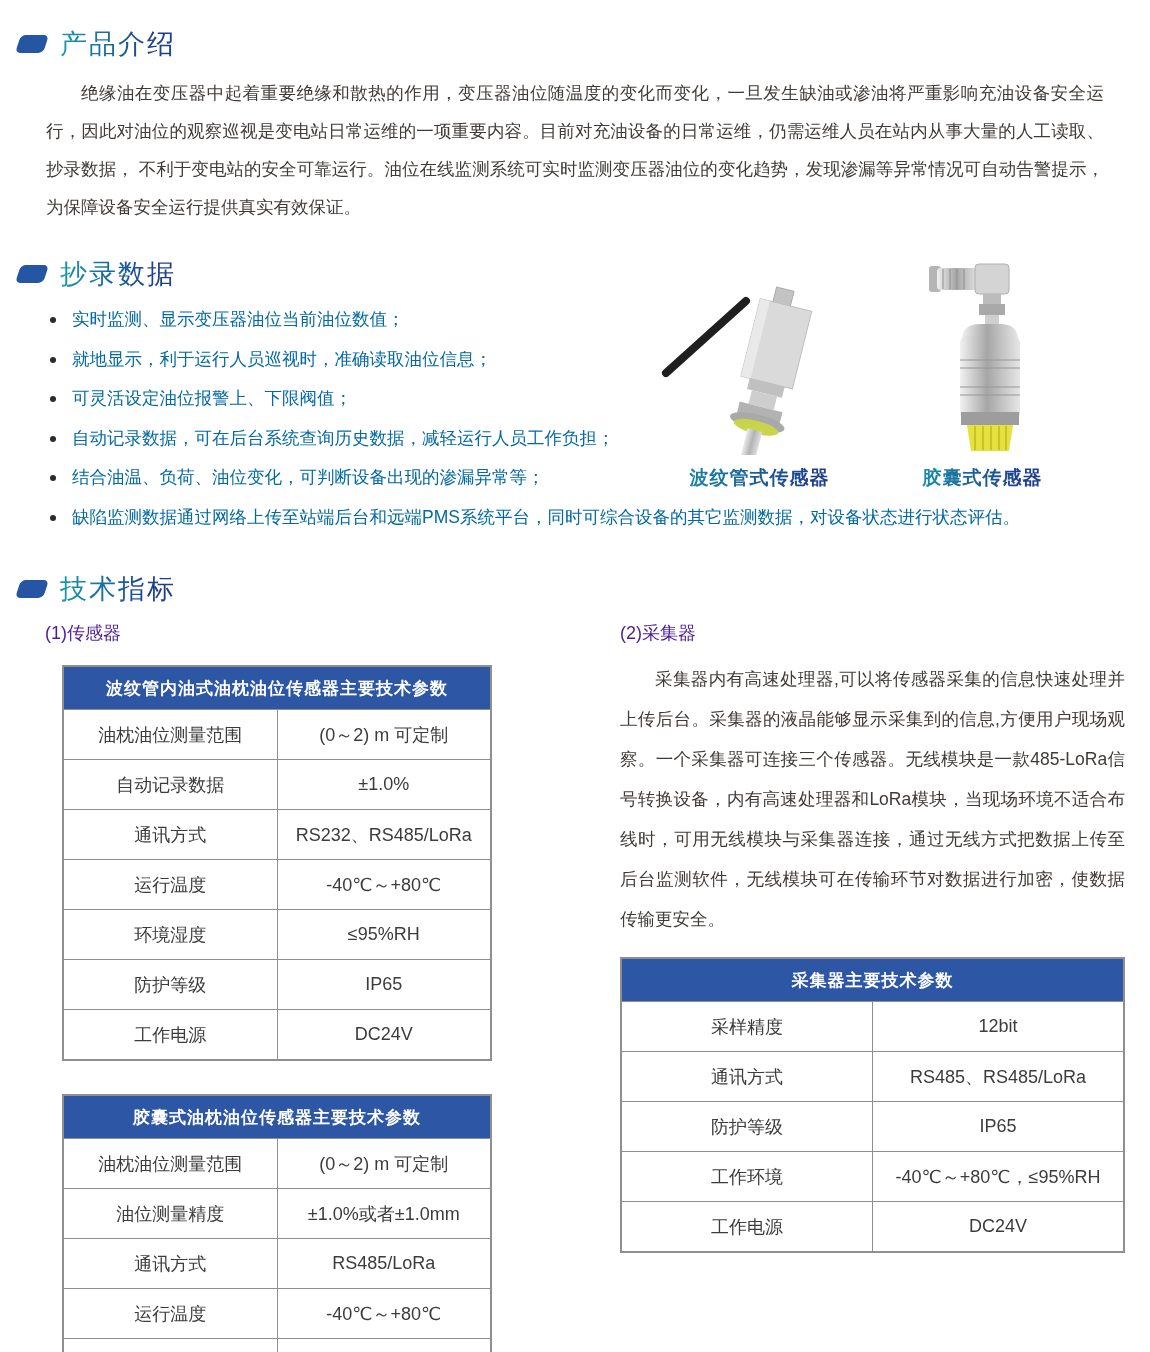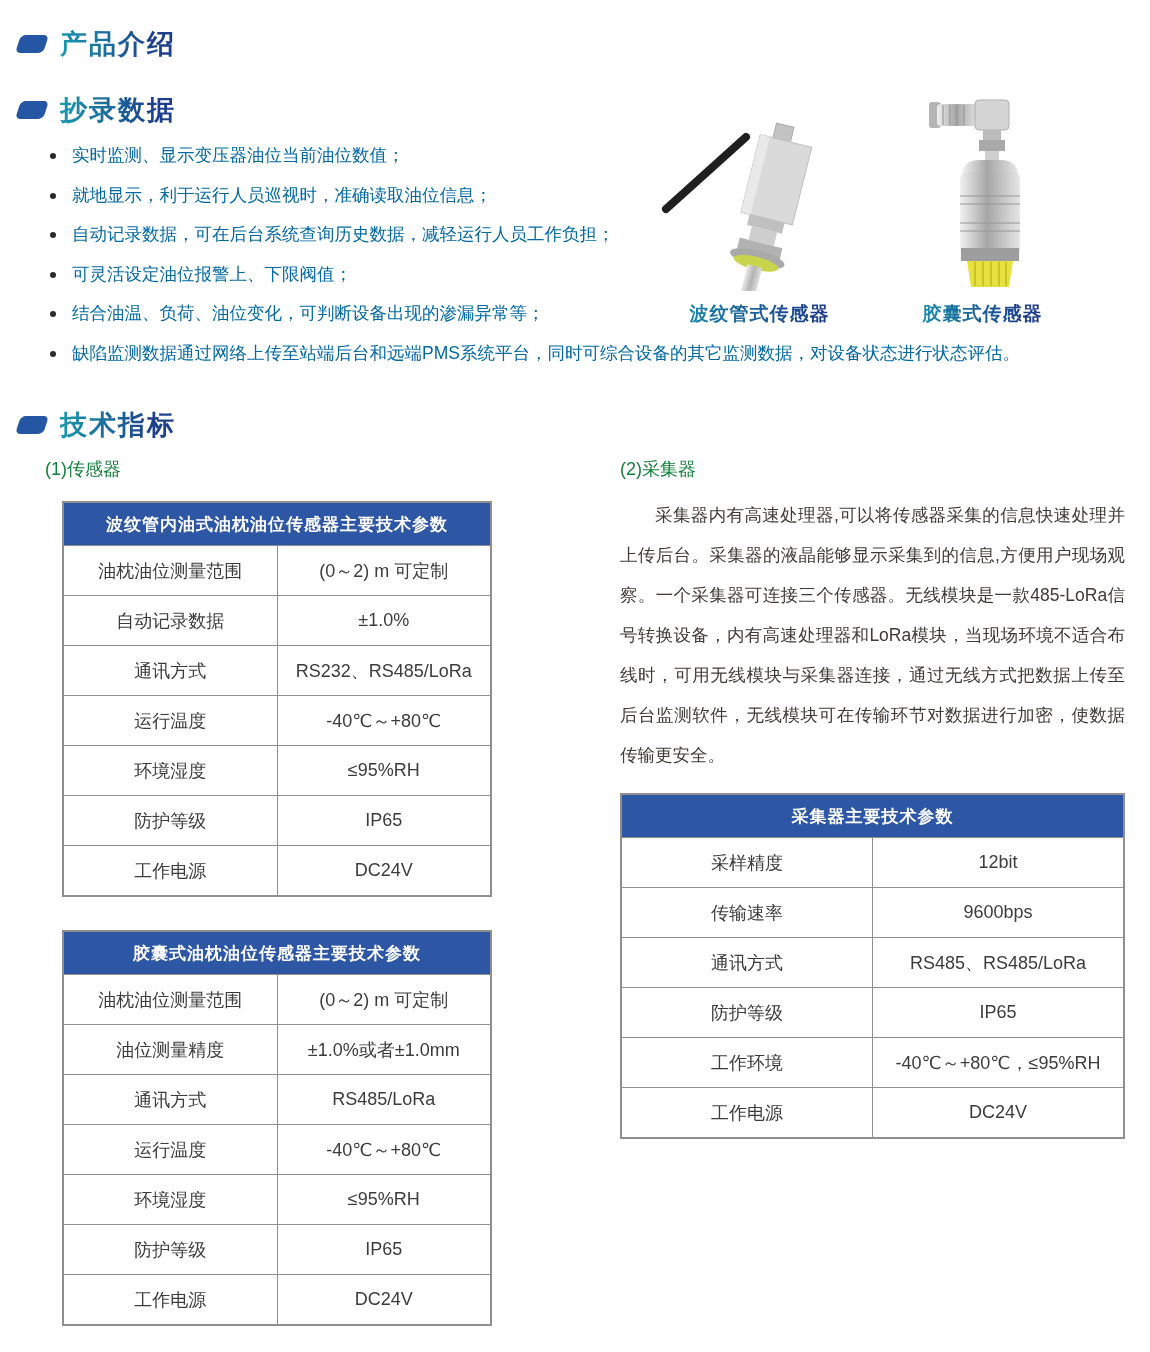--- a/index.html
+++ b/index.html
@@ -7,21 +7,21 @@
     width:1150px; height:1352px; position:relative; overflow:hidden; background:#fff;
     font-family:"Liberation Sans","DejaVu Sans",sans-serif; color:#3e3a37;
   }
   
   .sec-header { display:flex; align-items:center; gap:14px; padding-left:18px; }
   .sec-icon {
     width:28px; height:18px; background:#2456A4; border-radius:5px;
     transform:skewX(-18deg); flex:0 0 auto;
   }
   .sec-title {
-    margin:0; font-size:27px; font-weight:bold; letter-spacing:2px; color:#1D3F8C;
+    margin:0; font-size:27px; font-weight:normal; letter-spacing:2px; color:#1D3F8C;
     background:linear-gradient(90deg,#1899AE 0%,#1D3F8C 80%);
     -webkit-background-clip:text; background-clip:text; -webkit-text-fill-color:transparent;
   }
   
   .sec-intro { padding-top:26px; }
   .intro-para {
     margin:12px 46px 0 46px; font-size:17.5px; line-height:38px;
     text-align:justify; text-indent:2em; color:#403b37;
   }
   
@@ -42,21 +42,21 @@
   .figures figcaption {
     margin-top:6px; font-size:19px; font-weight:bold; letter-spacing:1px; color:#1D3F8C;
     background:linear-gradient(90deg,#1899AE 0%,#1D3F8C 75%);
     -webkit-background-clip:text; background-clip:text; -webkit-text-fill-color:transparent;
   }
   
   .sec-specs { margin-top:34px; }
   .spec-cols { display:flex; padding-left:45px; margin-top:14px; }
   .col-left  { width:447px; }
   .col-right { width:505px; margin-left:128px; }
-  .sub-label { margin:0; font-size:18px; color:#15803d; }
+  .sub-label { margin:0; font-size:18px; color:#4c1d95; }
   .collector-para {
     margin:14px 0 0 0; font-size:17.5px; line-height:40px;
     text-align:justify; text-indent:2em; color:#403b37;
   }
   .spec-table {
     border-collapse:collapse; table-layout:fixed; border:2px solid #8f8f8f; background:#fff;
   }
   .col-left .spec-table  { width:430px; margin:20px 0 0 17px; }
   .col-right .spec-table { width:505px; margin-top:18px; }
   .spec-table + .spec-table { margin-top:33px; }
@@ -74,32 +74,33 @@
 </head>
 <body>
 
 <div class="page">
 
   <section class="sec-intro">
     <div class="sec-header">
       <span class="sec-icon"></span>
       <h2 class="sec-title">产品介绍</h2>
     </div>
+    <p class="intro-para">绝缘油在变压器中起着重要绝缘和散热的作用，变压器油位随温度的变化而变化，一旦发生缺油或渗油将严重影响充油设备安全运行，因此对油位的观察巡视是变电站日常运维的一项重要内容。目前对充油设备的日常运维，仍需运维人员在站内从事大量的人工读取、抄录数据， 不利于变电站的安全可靠运行。油位在线监测系统可实时监测变压器油位的变化趋势，发现渗漏等异常情况可自动告警提示，为保障设备安全运行提供真实有效保证。</p>
   </section>
 
   <section class="sec-features">
     <div class="sec-header">
       <span class="sec-icon"></span>
       <h2 class="sec-title">抄录数据</h2>
     </div>
     <ul class="features-list">
         <li>实时监测、显示变压器油位当前油位数值；</li>
         <li>就地显示，利于运行人员巡视时，准确读取油位信息；</li>
+        <li>可灵活设定油位报警上、下限阀值；</li>
         <li>自动记录数据，可在后台系统查询历史数据，减轻运行人员工作负担；</li>
-        <li>可灵活设定油位报警上、下限阀值；</li>
         <li>结合油温、负荷、油位变化，可判断设备出现的渗漏异常等；</li>
         <li>缺陷监测数据通过网络上传至站端后台和远端PMS系统平台，同时可综合设备的其它监测数据，对设备状态进行状态评估。</li>
       </ul>
 
     <div class="figures">
       <figure>
         <svg width="215" height="180" viewBox="0 0 215 180">
           <defs>
             <linearGradient id="metal1" x1="0" y1="0" x2="1" y2="0">
               <stop offset="0" stop-color="#ececec"></stop>
@@ -263,24 +264,20 @@
             <tr>
               <th colspan="2">采集器主要技术参数</th>
             </tr>
           </thead>
           <tbody>
               <tr>
                 <td>采样精度</td>
                 <td>12bit</td>
               </tr>
               <tr>
-                <td>传输速率</td>
-                <td>9600bps</td>
-              </tr>
-              <tr>
                 <td>通讯方式</td>
                 <td>RS485、RS485/LoRa</td>
               </tr>
               <tr>
                 <td>防护等级</td>
                 <td>IP65</td>
               </tr>
               <tr>
                 <td>工作环境</td>
                 <td>-40℃～+80℃，≤95%RH</td>

